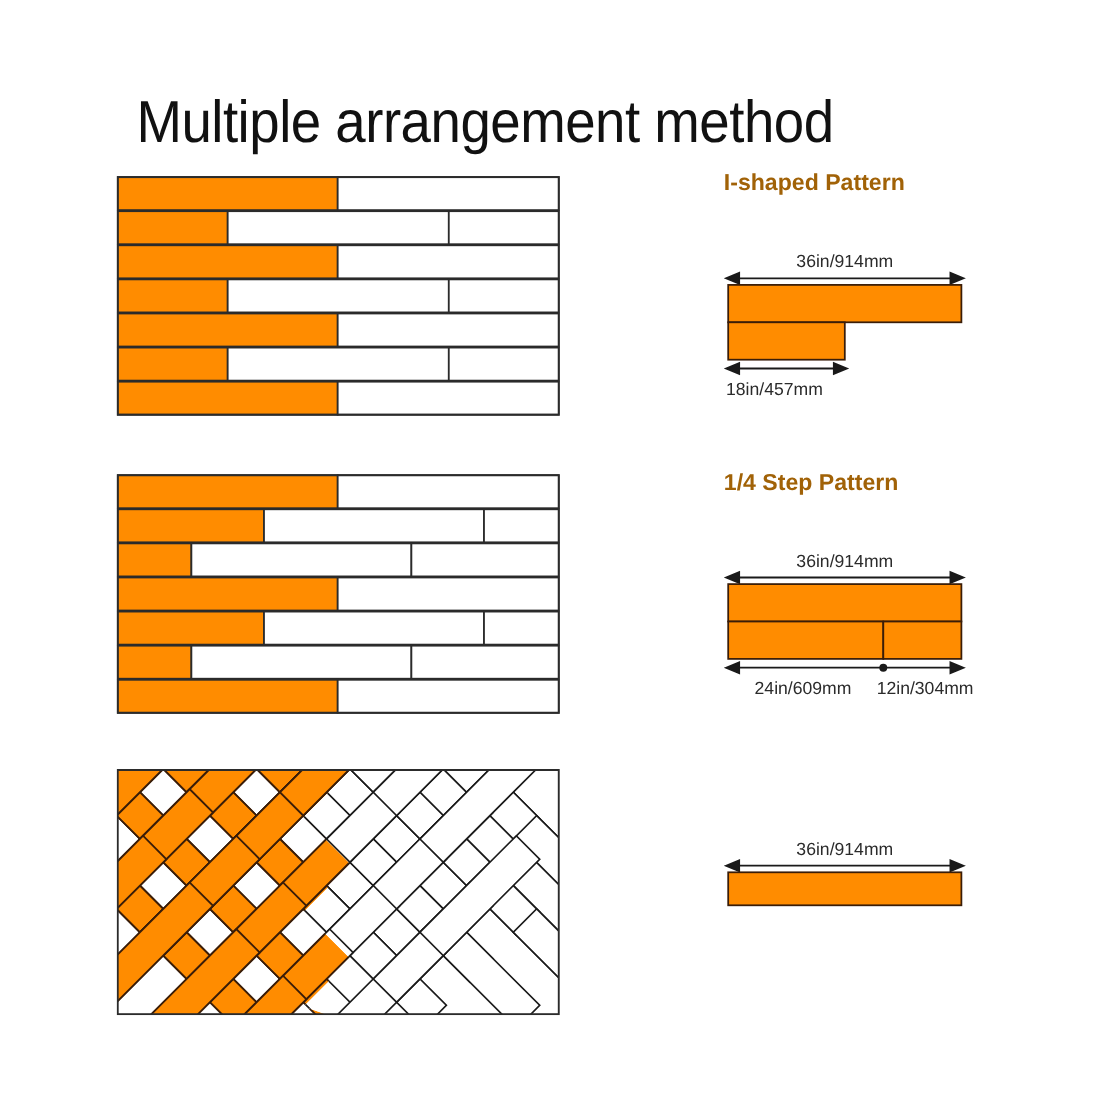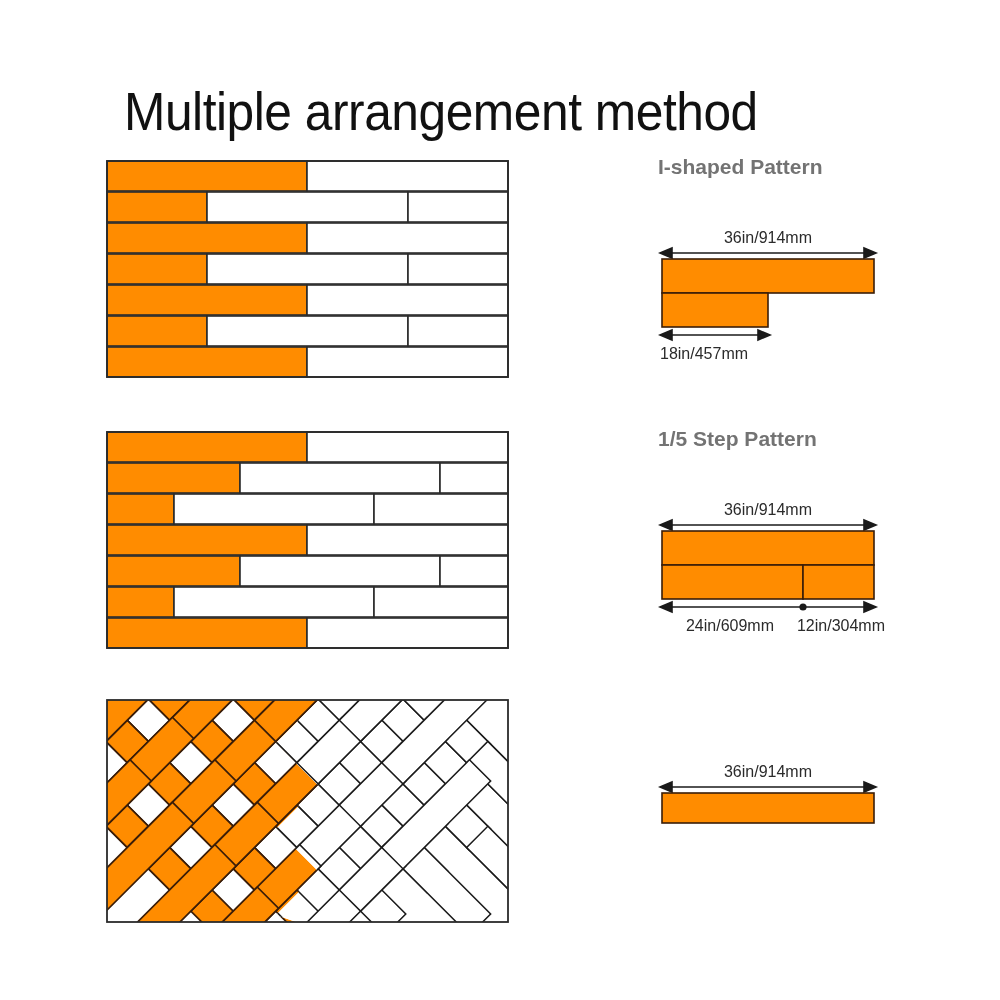--- a/index.html
+++ b/index.html
@@ -36,21 +36,21 @@
   .legend-block {
     position: absolute;
   }
   #legend-i-shaped { left: 658px; top: 155px; }
   #legend-third-step { left: 658px; top: 427px; }
   #legend-herringbone { left: 658px; top: 695px; }
 
   .legend-title {
     font-size: 21px;
     font-weight: bold;
-    color: #737373;
+    color: #a16207;
     margin: 0 0 6px 0;
     white-space: nowrap;
     letter-spacing: 0px;
   }
   .legend-svg-wrap {
     display: block;
   }
   .dim-text {
     font-family: "Liberation Sans", sans-serif;
     font-size: 16px;
@@ -347,21 +347,21 @@
     <g stroke="#1a1a1a" stroke-width="1.6" fill="#1a1a1a">
       <line x1="6" y1="150" x2="108" y2="150"></line>
       <polygon points="2,150 14,145 14,155"></polygon>
       <polygon points="112,150 100,145 100,155"></polygon>
     </g>
     <text class="dim-text" x="2" y="174" text-anchor="start">18in/457mm</text>
   </svg>
 </div>
 
 <div class="legend-block" id="legend-third-step">
-  <p class="legend-title">1/5 Step Pattern</p>
+  <p class="legend-title">1/4 Step Pattern</p>
   <svg class="legend-svg-wrap" width="260" height="180" viewBox="0 0 260 180">
     <text class="dim-text" x="110" y="58" text-anchor="middle">36in/914mm</text>
     <g stroke="#1a1a1a" stroke-width="1.6" fill="#1a1a1a">
       <line x1="6" y1="68" x2="214" y2="68"></line>
       <polygon points="2,68 14,63 14,73"></polygon>
       <polygon points="218,68 206,63 206,73"></polygon>
     </g>
 
     <rect x="4" y="74" width="212" height="34" fill="#ff8c00" stroke="#3a1d08" stroke-width="1.6"></rect>
     <rect x="4" y="108" width="141" height="34" fill="#ff8c00" stroke="#3a1d08" stroke-width="1.6"></rect>

